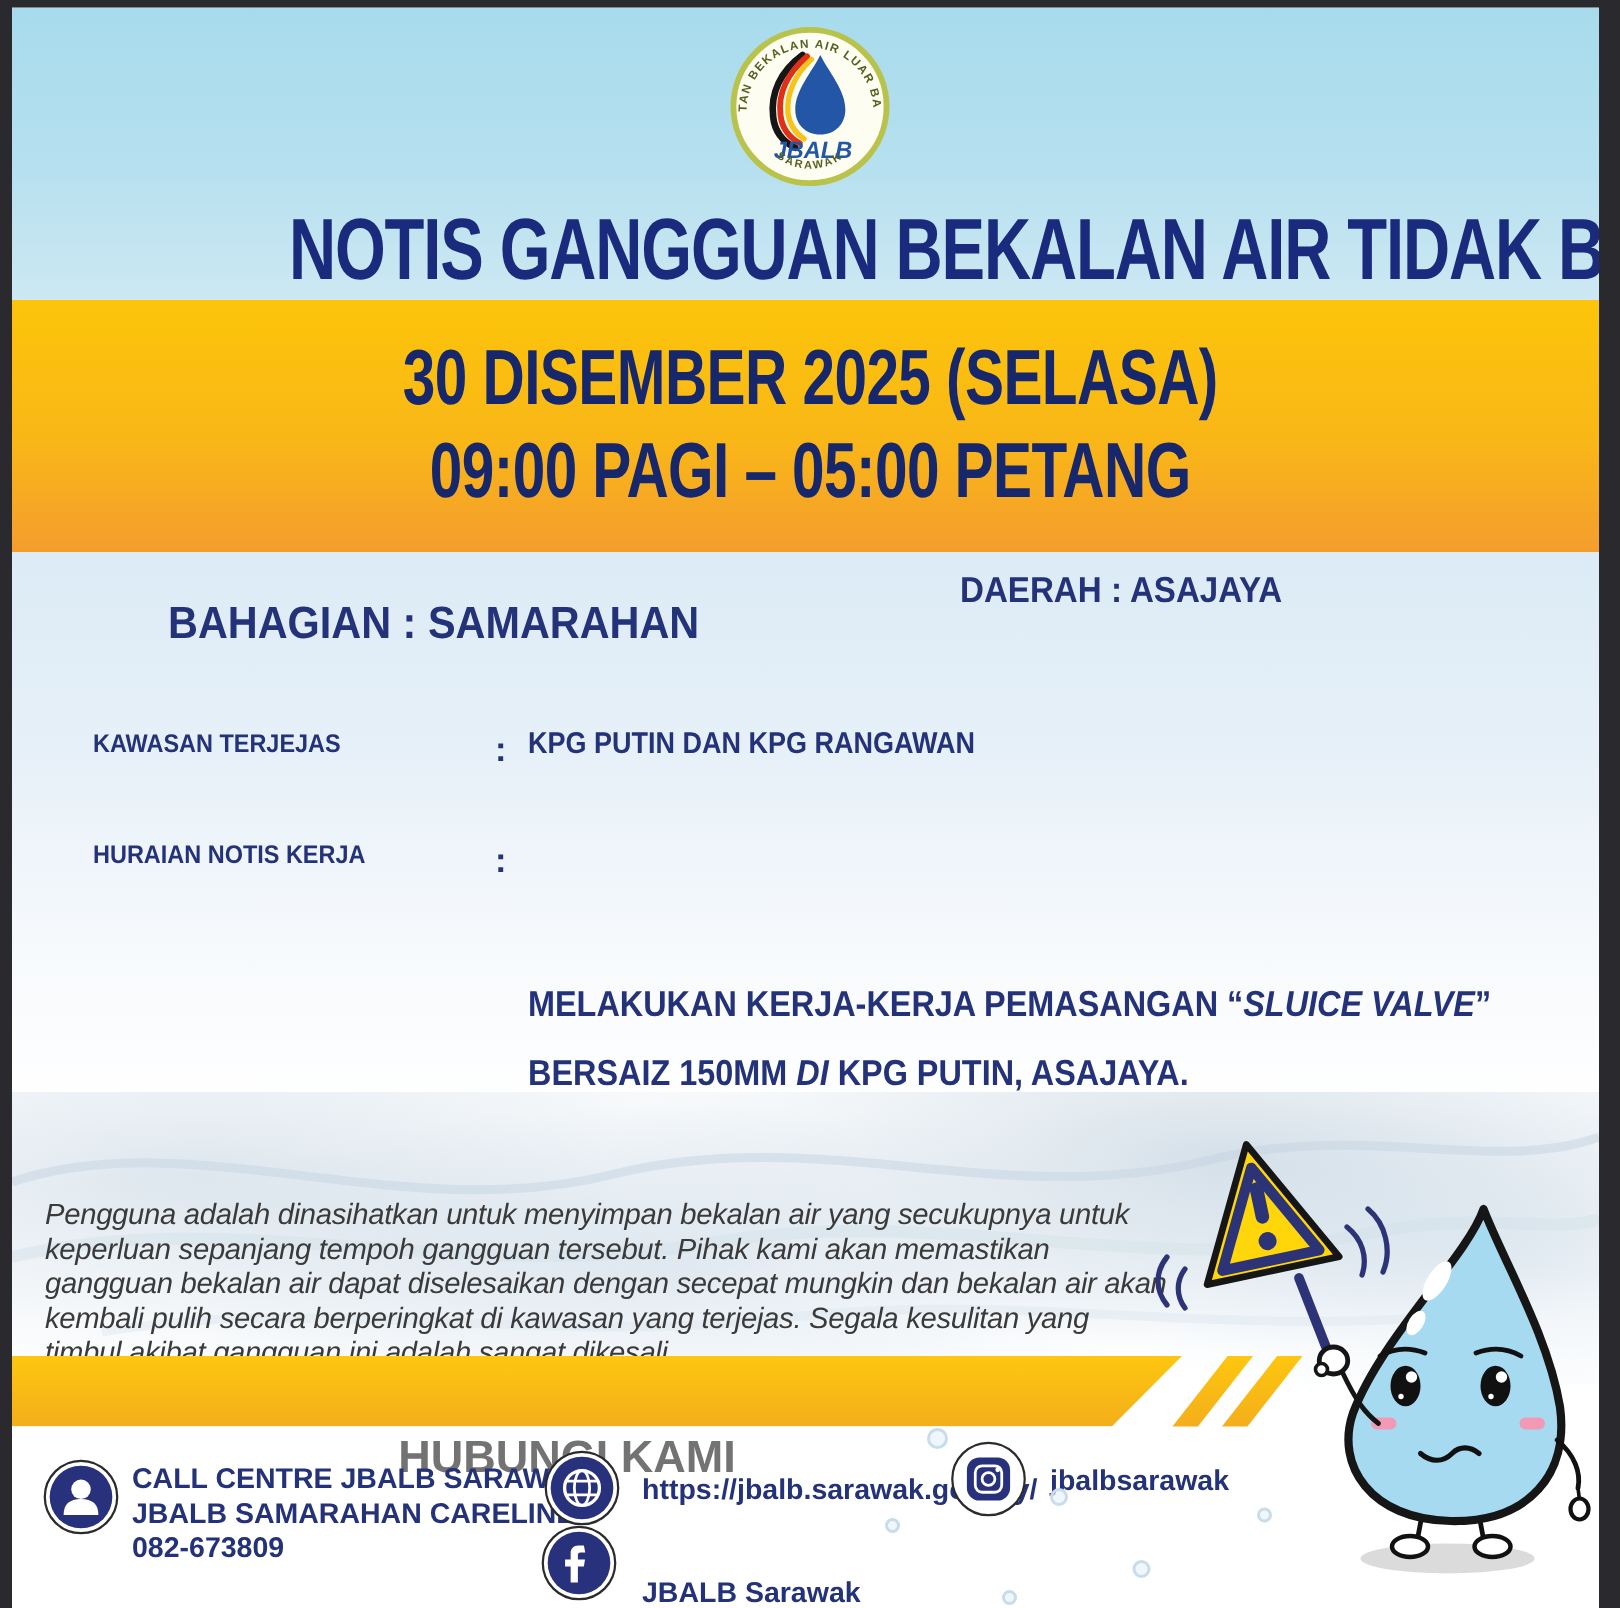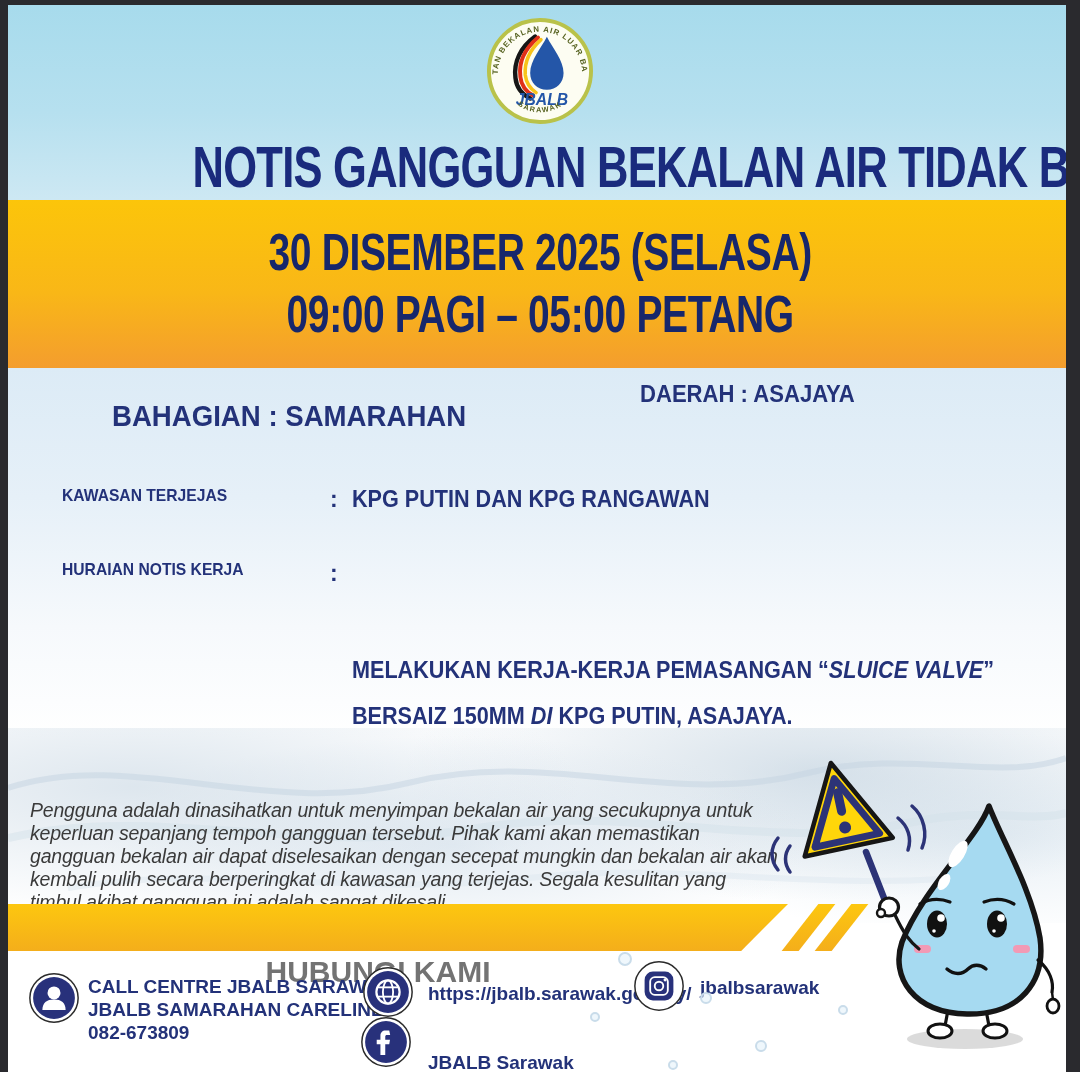--- a/index.html
+++ b/index.html
@@ -29,21 +29,21 @@
   
   .info-bg{position:absolute;left:8px;right:14px;top:368px;height:370px;
            background:linear-gradient(180deg,#dcebf6 0%,#e6f0f8 35%,#f6f9fc 70%,#ffffff 100%);}
   .navy{color:#233279;font-weight:bold;}
   .cond{display:inline-block;transform:scaleX(.9);transform-origin:left center;white-space:nowrap;}
   .cond-c{display:inline-block;transform:scaleX(.92);transform-origin:left center;white-space:nowrap;}
   .region-bahagian{position:absolute;left:112px;top:399px;font-size:30px;}
   .region-daerah{position:absolute;left:640px;top:380px;font-size:24px;}
   .field-label{position:absolute;left:62px;font-size:17px;}
   .field-colon{position:absolute;left:330px;font-size:23px;}
-  .field-value{position:absolute;left:352px;font-size:24px;}
+  .field-value{position:absolute;left:352px;font-size:20px;}
   .hline{position:absolute;left:352px;font-size:24px;}
   .ital{font-style:italic;}
 
   
   .splash{position:absolute;left:8px;right:14px;top:728px;height:195px;
           background:
             radial-gradient(60% 95% at 12% 30%,rgba(188,206,221,.50),transparent 70%),
             radial-gradient(48% 80% at 42% 60%,rgba(203,218,231,.55),transparent 70%),
             radial-gradient(55% 95% at 76% 22%,rgba(175,196,213,.50),transparent 70%),
             radial-gradient(42% 70% at 93% 55%,rgba(203,220,233,.45),transparent 75%);}

